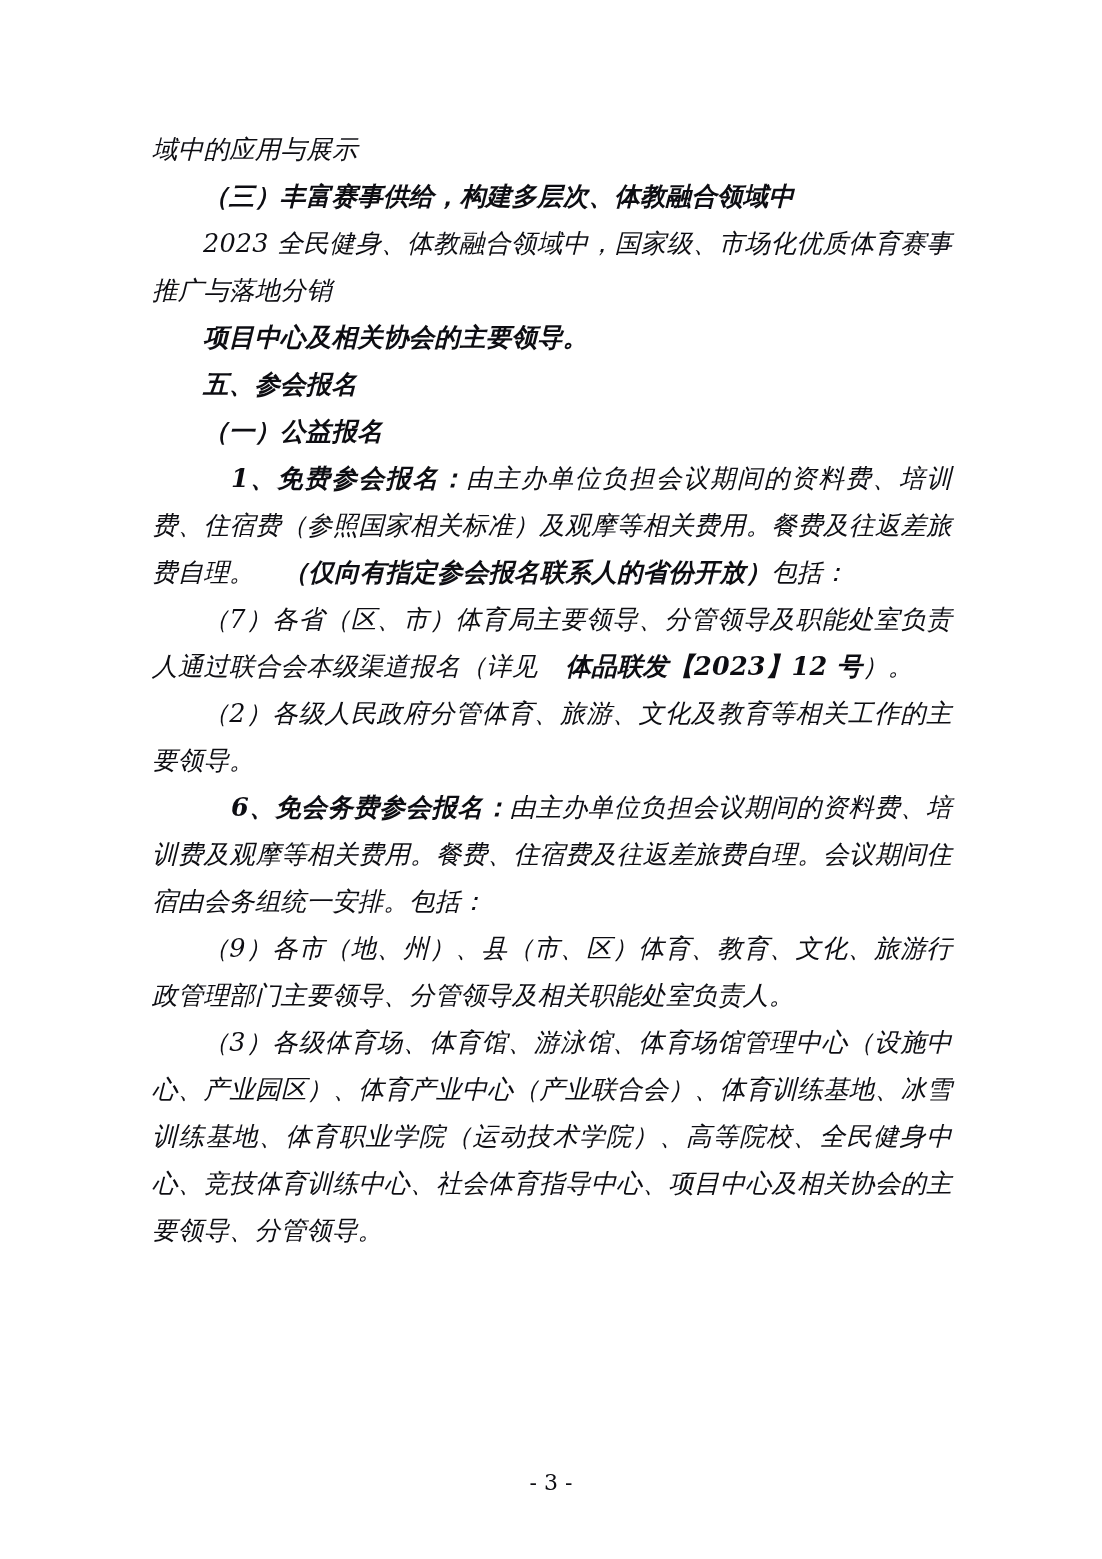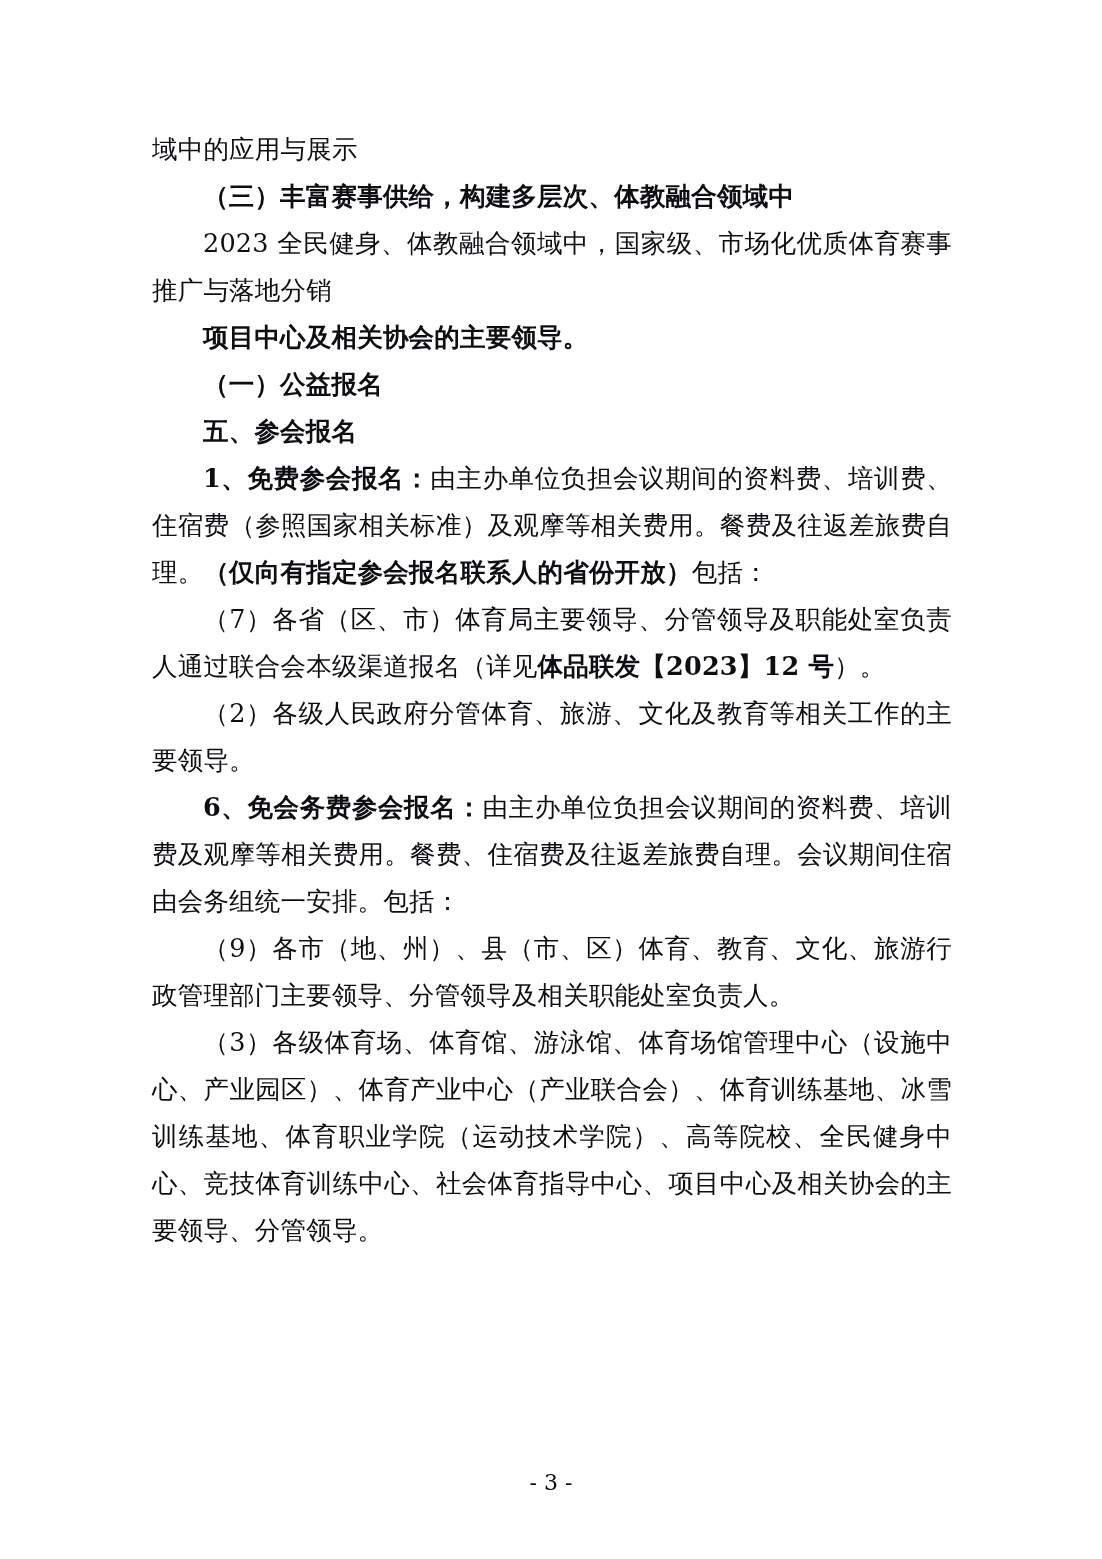--- a/index.html
+++ b/index.html
@@ -24,29 +24,31 @@
     top: 126px;
     width: 800px;
   }
   p {
     margin: 0;
     font-size: 25.5px;
     line-height: 47px;
     text-align: justify;
     text-justify: inter-ideograph;
     letter-spacing: 0.2px;
+    font-style: italic;
   }
   p.indent {
     text-indent: 51px;
   }
   p.bold {
     font-weight: 700;
   }
   .run-bold {
     font-weight: 700;
+    margin-left: 28px;
   }
   .page-number {
     position: absolute;
     left: 0;
     right: 0;
     top: 1470px;
     text-align: center;
     font-size: 22px;
     font-family: "DejaVu Serif", "Liberation Serif", serif;
     color: #0d0d12;
@@ -54,22 +56,22 @@
 </style>
 </head>
 <body>
 
 <div class="page">
   <div class="content">
     <p class="plain">域中的应用与展示</p>
     <p class="indent bold">（三）丰富赛事供给，构建多层次、体教融合领域中</p>
     <p class="indent">2023 全民健身、体教融合领域中，国家级、市场化优质体育赛事推广与落地分销</p>
     <p class="indent bold">项目中心及相关协会的主要领导。</p>
+    <p class="indent bold">五、参会报名</p>
     <p class="indent bold">（一）公益报名</p>
-    <p class="indent bold">五、参会报名</p>
 
     <p class="indent">
       <span class="run-bold">1、免费参会报名：</span><span>由主办单位负担会议期间的资料费、培训费、住宿费（参照国家相关标准）及观摩等相关费用。餐费及往返差旅费自理。</span><span class="run-bold">（仅向有指定参会报名联系人的省份开放）</span><span>包括：</span>
     </p>
 
     <p class="indent">
       <span>（7）各省（区、市）体育局主要领导、分管领导及职能处室负责人通过联合会本级渠道报名（详见</span><span class="run-bold">体品联发【2023】12 号</span><span>）。</span>
     </p>
 
     <p class="indent">（2）各级人民政府分管体育、旅游、文化及教育等相关工作的主要领导。</p>

